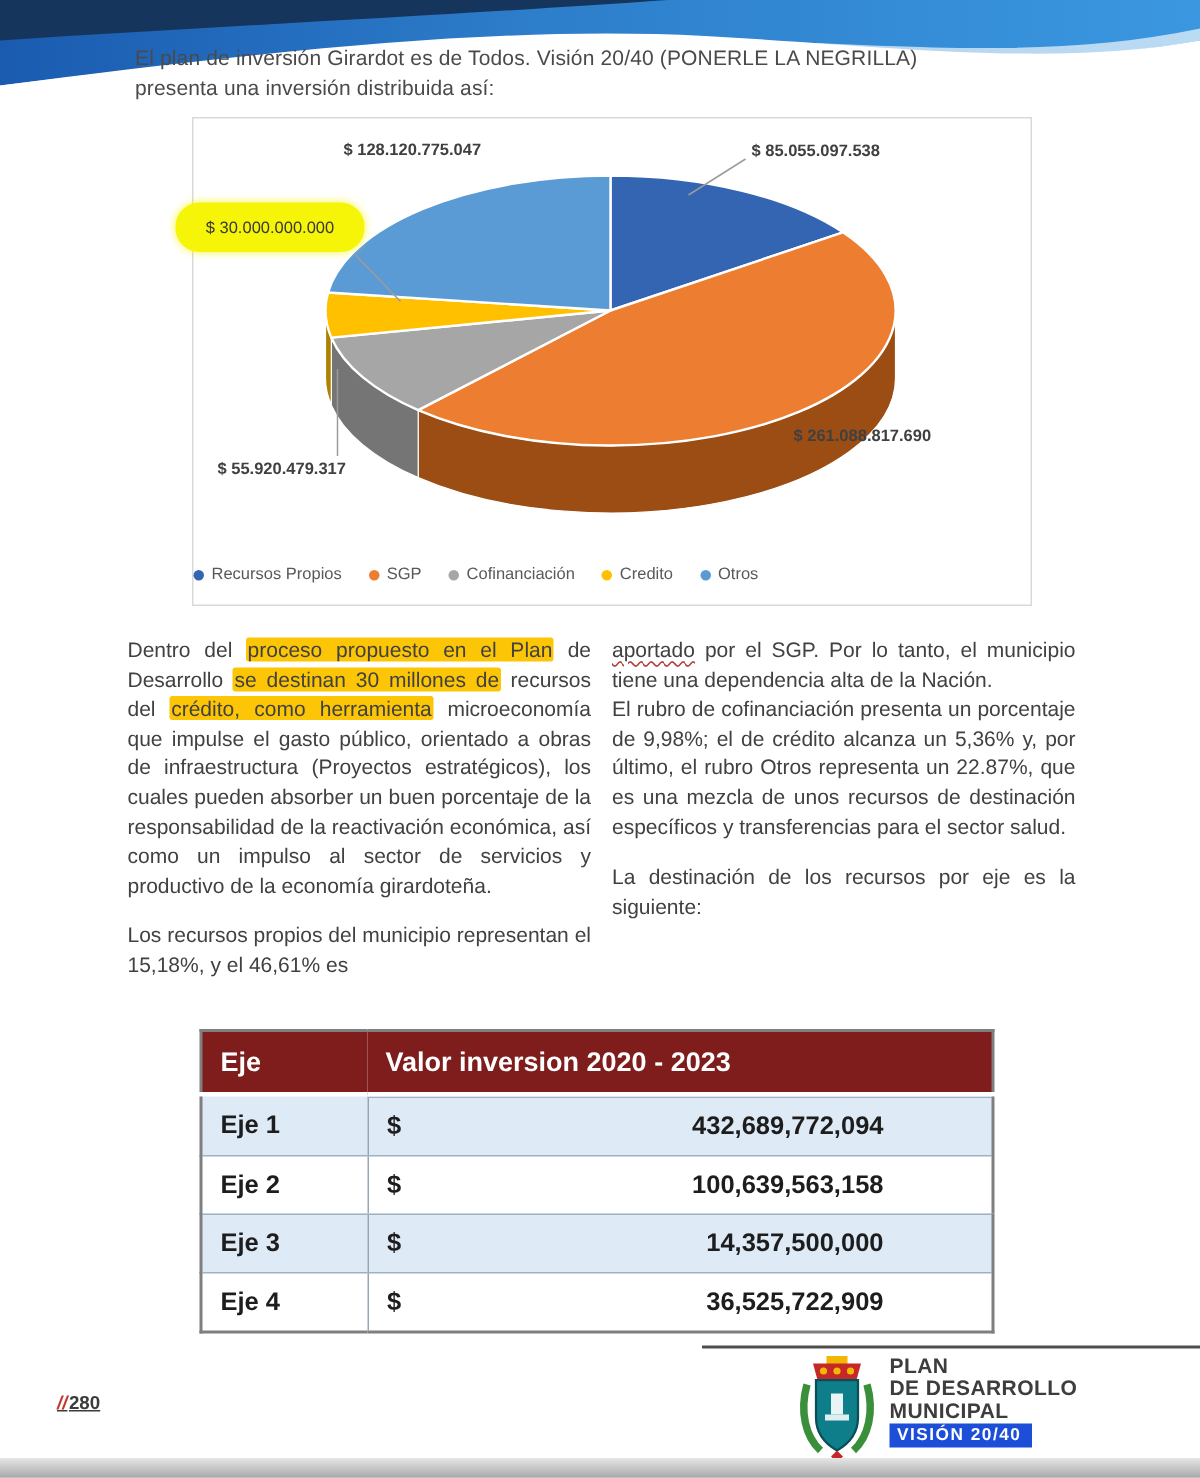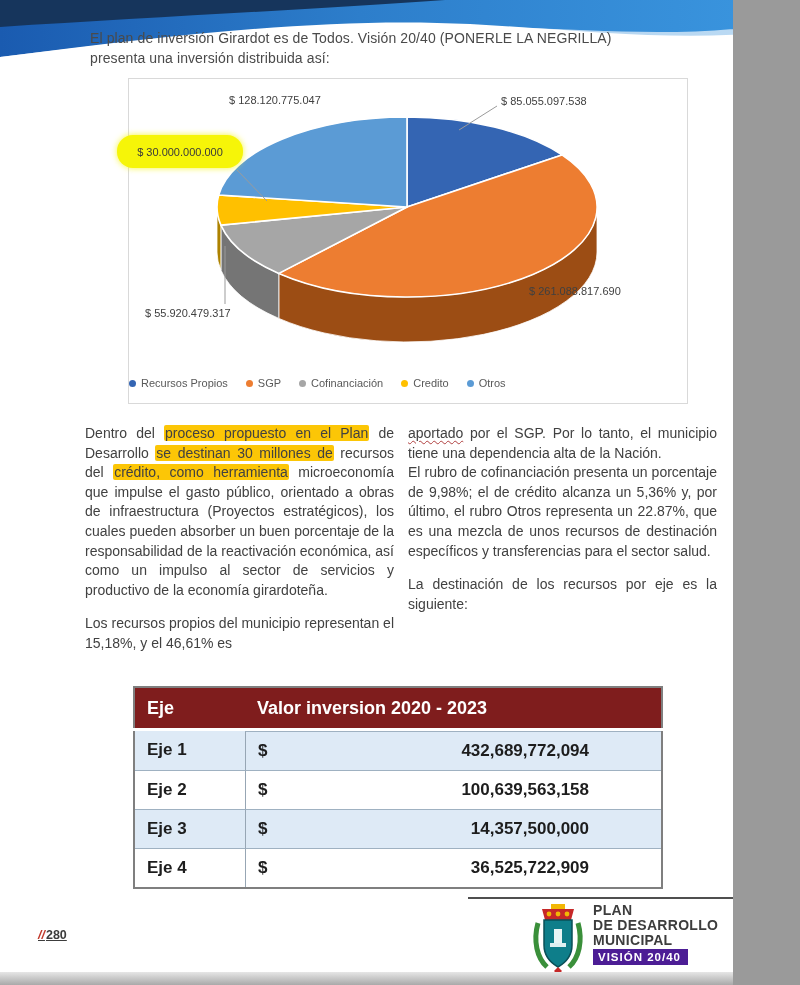--- a/index.html
+++ b/index.html
@@ -1,27 +1,27 @@
 <!DOCTYPE html>
 <html><head>
 <meta charset="utf-8">
 <style>
   html,body{margin:0;padding:0;background:#9a9a9a;}
-  .page{position:relative;width:733px;height:985px;background:#fff;overflow:hidden;
+  .page{position:relative;width:800px;height:985px;background:#fff;overflow:hidden;
         font-family:"Liberation Sans","DejaVu Sans",sans-serif;color:#3f3f3f;}
   
   .banner{position:absolute;left:0;top:0;width:800px;height:64px;}
   
   .heading{position:absolute;left:90px;top:28px;width:628px;font-size:14px;line-height:1.45;
            color:#4a4a4a;letter-spacing:.1px;}
   
   .chart-box{position:absolute;left:128px;top:78px;width:558px;height:324px;background:#fff;
              border:1px solid #d9d9d9;}
   .chart-box svg{position:absolute;left:0;top:0;}
-  .plabel{position:absolute;font-size:11px;color:#404040;white-space:nowrap;}
+  .plabel{position:absolute;font-size:11px;color:#404040;white-space:nowrap;font-weight:bold;}
   .blob{position:absolute;background:#f6f508;border-radius:16px;display:flex;align-items:center;
         justify-content:center;font-size:11px;color:#3a3a3a;box-shadow:0 0 6px rgba(246,245,8,.8);}
   .legend{position:absolute;left:0;bottom:14px;width:100%;display:flex;
           gap:18px;font-size:11px;color:#595959;}
   .legend-item{display:flex;align-items:center;gap:5px;}
   .legend-dot{width:7px;height:7px;border-radius:50%;display:inline-block;}
   
   .columns{position:absolute;left:85px;top:424px;width:632px;display:flex;gap:14px;}
   .col{width:309px;font-size:14px;line-height:1.4;text-align:justify;color:#414141;}
   .col p{margin:0;}
@@ -38,21 +38,21 @@
   .inv-table td.c-val{display:flex;align-items:center;height:38px;border-left:1.5px solid #97a6b4;}
   .inv-table td.c-eje{width:98px;}
   .inv-table .cur{flex:0 0 auto;}
   .inv-table .num{flex:1;text-align:right;padding-right:72px;}
   
   .footer-rule{position:absolute;left:468px;top:897px;width:332px;height:2px;background:#4f4f4f;}
   .page-num{position:absolute;left:38px;top:928px;font-size:12.5px;color:#3c3c3c;font-weight:700;text-decoration:underline;}
   .page-num .slashes{color:#c0392b;font-style:italic;margin-right:1px;}
   .logo{position:absolute;left:531px;top:903px;display:flex;gap:8px;align-items:flex-start;}
   .logo-text{font-weight:700;font-size:14px;line-height:1.06;color:#3d3d3d;letter-spacing:.3px;}
-  .logo-badge{display:inline-block;background:#4c1d95;color:#fff;font-size:11.5px;font-weight:700;
+  .logo-badge{display:inline-block;background:#1d4ed8;color:#fff;font-size:11.5px;font-weight:700;
               letter-spacing:1px;padding:2px 7px 2px 5px;margin-top:2px;}
   .bottom-strip{position:absolute;left:0;bottom:0;width:100%;height:13px;
                 background:linear-gradient(#e6e6e6,#a9a9a9);}
 </style>
 </head>
 <body>
 
 <div class="page">
 
   <div class="banner">

